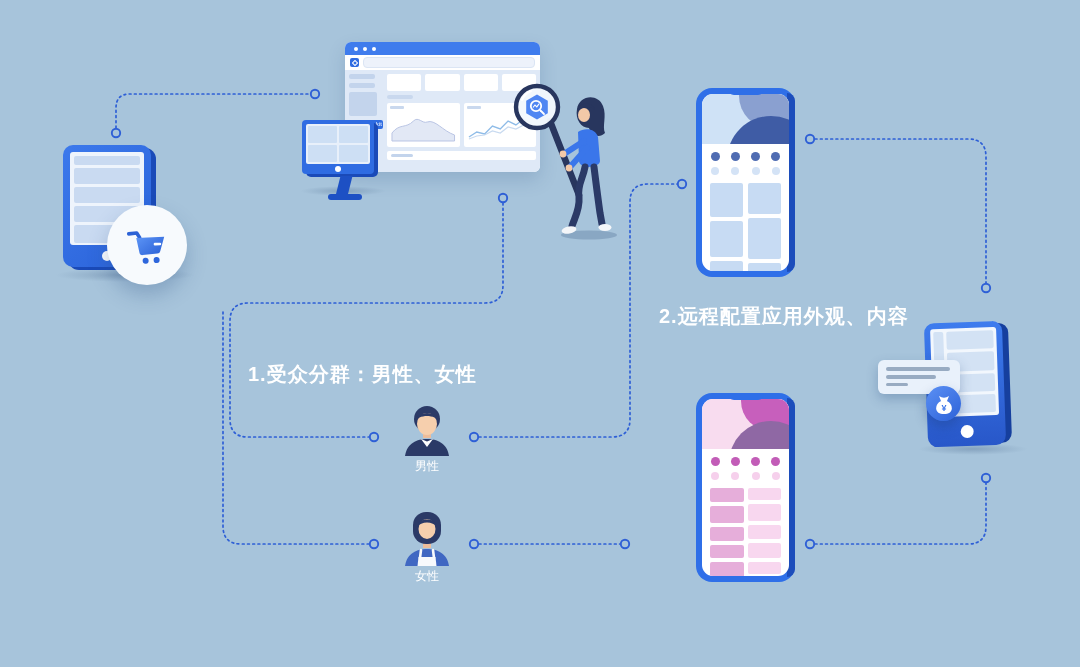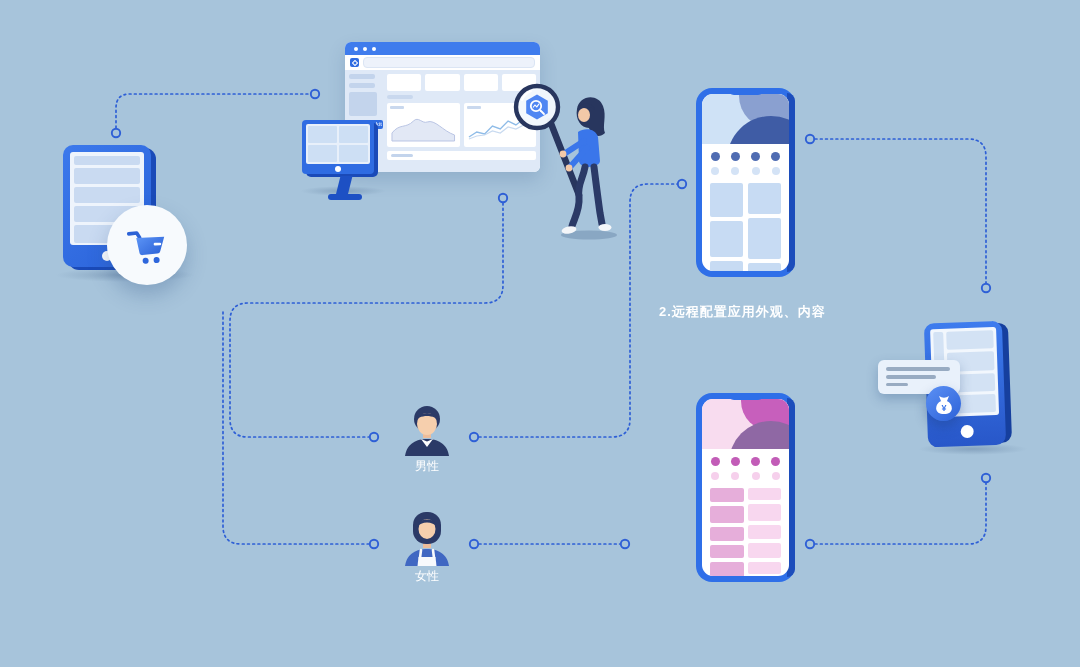--- a/index.html
+++ b/index.html
@@ -69,21 +69,21 @@
   .p-shape{position:absolute;border-radius:50%;}
   .dotsrow{display:flex;justify-content:space-between;padding:0 9px;margin-top:8px;}
   .dotsrow.second{margin-top:6px;}
   .pdot{border-radius:50%;}
   .tiles{display:flex;gap:5px;padding:8px;}
   .tcol{display:flex;flex-direction:column;gap:4px;flex:1;}
   .tile{border-radius:2px;}
   
   .avatar-label{z-index:2;width:48px;text-align:center;color:#fff;font-size:12px;}
   
-  .step-text{z-index:2;color:#ffffff;font-size:13px;font-weight:bold;letter-spacing:1px;}
+  .step-text{z-index:2;color:#ffffff;font-size:20px;font-weight:bold;letter-spacing:1px;}
   
   .rtablet{z-index:2;width:84px;height:124px;transform:rotate(-2deg);}
   .rtablet .r-edge{position:absolute;right:0;top:2px;width:12px;height:120px;border-radius:0 10px 10px 0;background:#163f9e;}
   .rtablet .r-front{position:absolute;left:0;top:0;width:78px;height:124px;border-radius:10px;
                     background:linear-gradient(180deg,#3e7cee,#2857c9);}
   .rtablet .r-screen{position:absolute;left:6px;top:6px;width:66px;height:88px;background:#f2f7fd;border-radius:3px;
                      padding:3px;box-sizing:border-box;display:flex;gap:3px;}
   .r-strip{width:10px;background:#d3e2f4;border-radius:2px;}
   .r-col{flex:1;display:flex;flex-direction:column;gap:3px;}
   .r-row{flex:1;background:#d3e2f4;border-radius:2px;}
@@ -325,20 +325,21 @@
           <div class="tile" style="height:17px;background:#f8d7ef;"></div>
           <div class="tile" style="height:14px;background:#f8d7ef;"></div>
           <div class="tile" style="height:15px;background:#f8d7ef;"></div>
           <div class="tile" style="height:12px;background:#f8d7ef;"></div>
         </div>
       </div>
     </div>
     <div class="p-notch"></div>
   </div>
 
+  <div class="abs step-text" style="left:248px;top:361px;">1.受众分群：男性、女性</div>
   <div class="abs step-text" style="left:659px;top:303px;">2.远程配置应用外观、内容</div>
 
   <svg class="abs" style="left:403px;top:398px;z-index:2;" width="48" height="58" viewBox="0 0 48 58">
     <rect x="20" y="30" width="8" height="10" fill="#edbd9b"></rect>
     <circle cx="24" cy="21" r="13" fill="#2b3a67"></circle>
     <ellipse cx="24" cy="26" rx="10" ry="11" fill="#f6cfad"></ellipse>
     <path d="M12,24 C12,12 36,12 36,24 C33,16 15,16 12,24 Z" fill="#2b3a67"></path>
     <path d="M2,58 C4,45 14,41 24,41 C34,41 44,45 46,58 Z" fill="#2b3a67"></path>
     <path d="M18,41 L24,49 L30,41 L24,43.5 Z" fill="#ffffff"></path>
   </svg>

